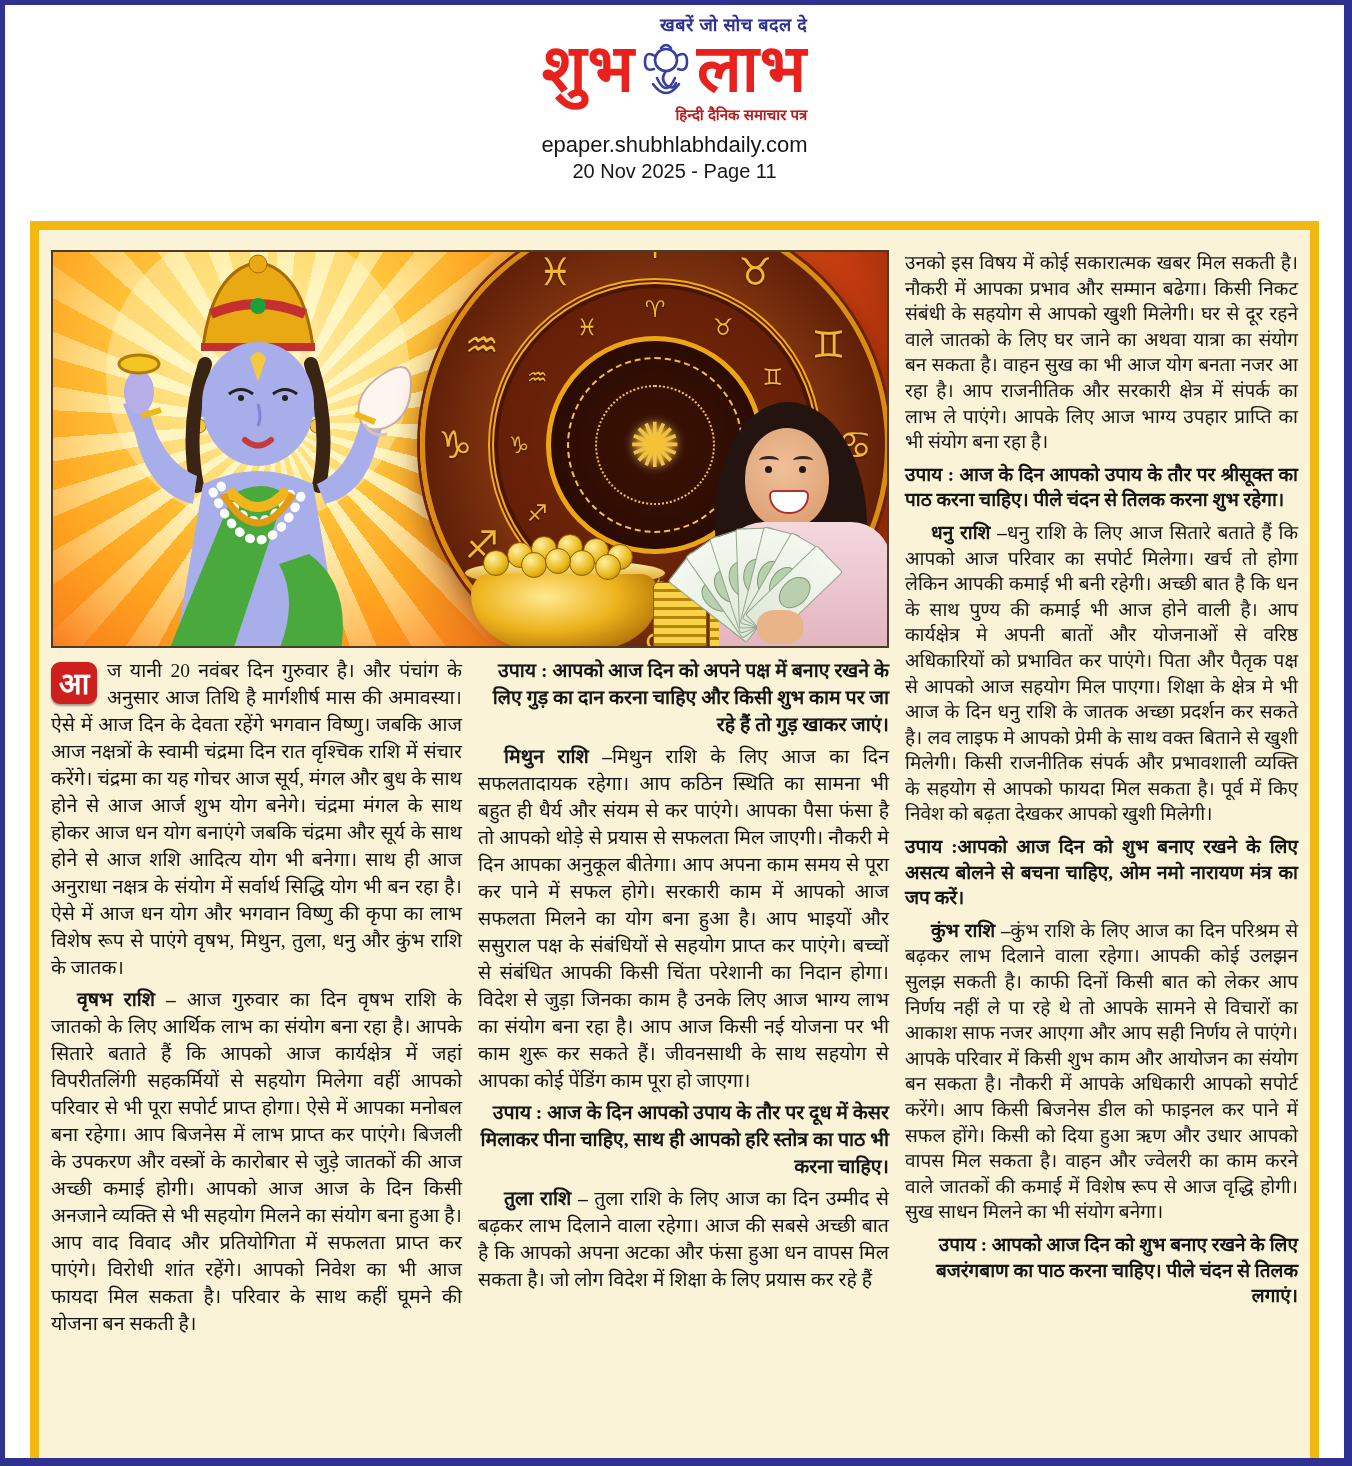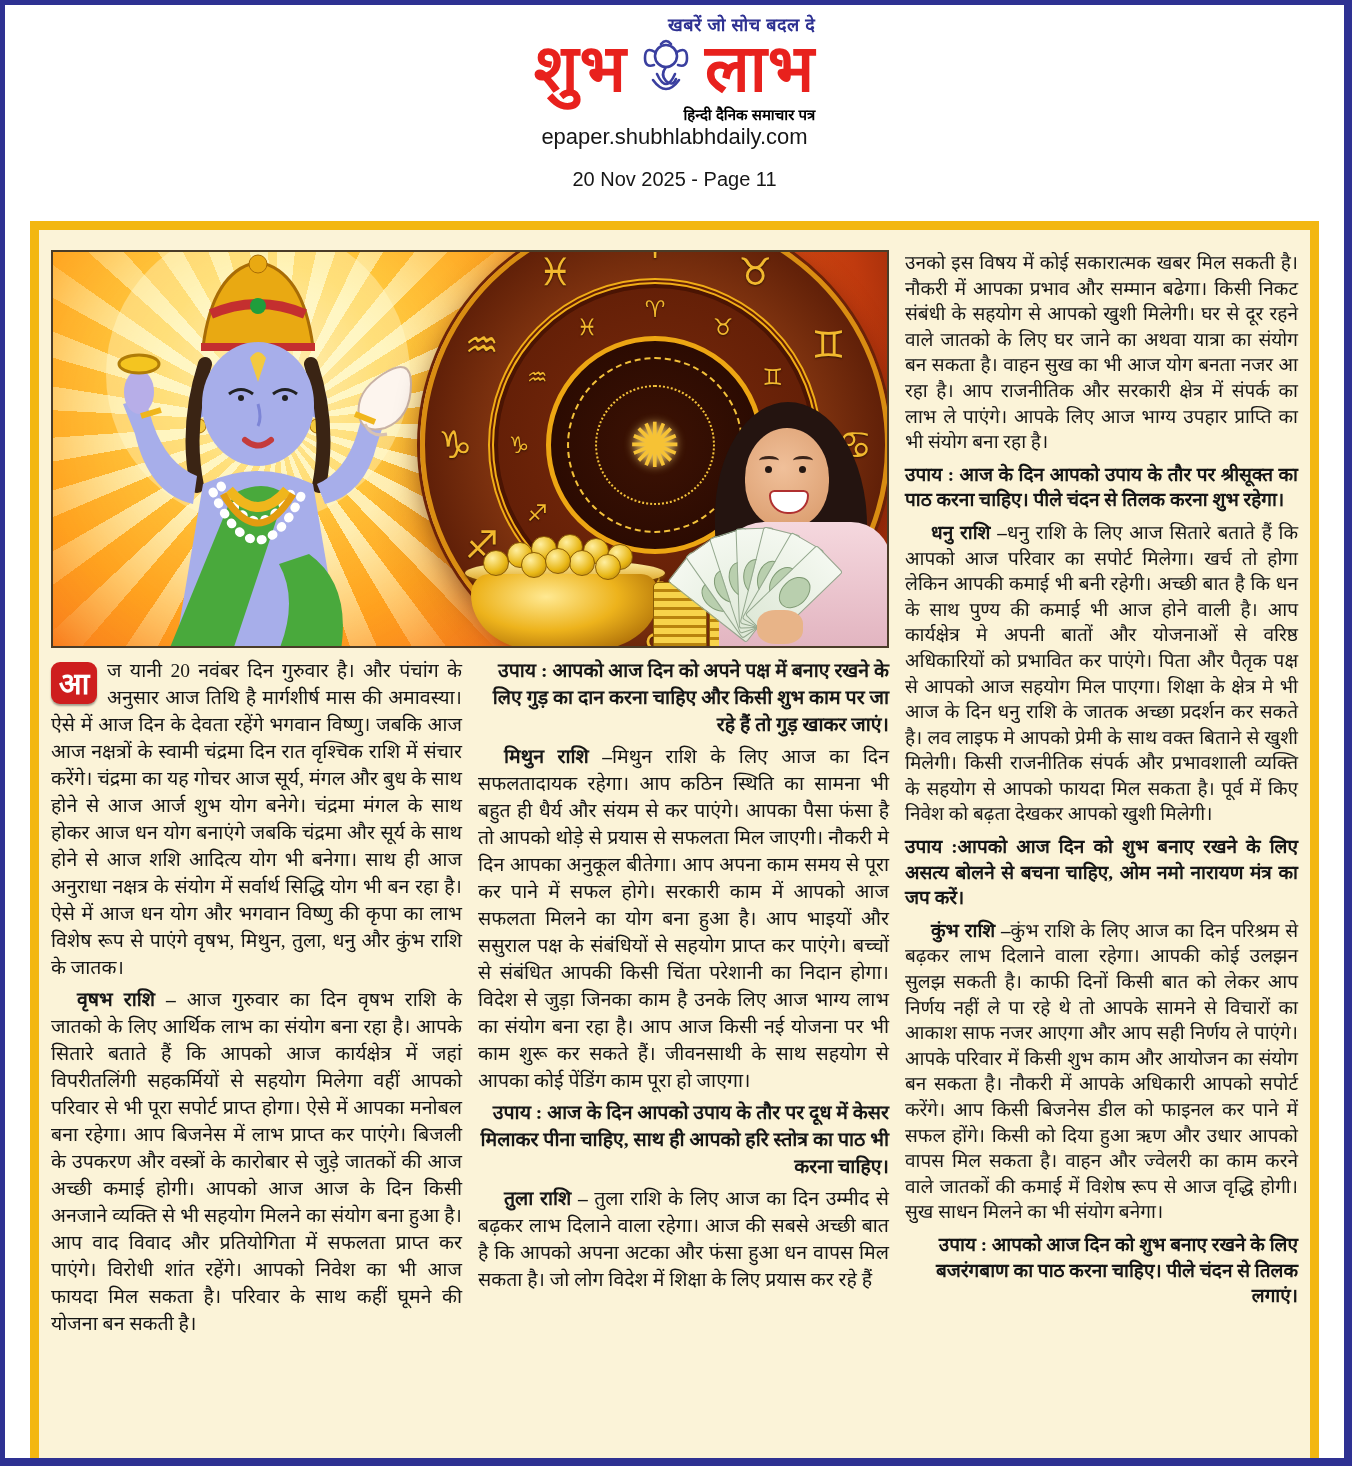--- a/index.html
+++ b/index.html
@@ -6,26 +6,26 @@
   body{
     width:1352px;height:1466px;box-sizing:border-box;overflow:hidden;
     background:#ffffff;
     border:5px solid #2e3192;border-right-width:8px;border-bottom-width:8px;
     font-family:"Liberation Sans","DejaVu Sans",sans-serif;
   }
   
   .header{height:216px;text-align:center;padding-top:7px;box-sizing:border-box;}
   .logo-wrap{display:inline-block;text-align:left;}
   .tagline{color:#2e3192;font-weight:bold;font-size:18px;text-align:right;letter-spacing:.5px;}
-  .logo-row{display:flex;align-items:flex-start;gap:12px;line-height:1;}
+  .logo-row{display:flex;align-items:flex-end;gap:4px;line-height:1;}
   .logo-word{color:#e8211d;font-weight:bold;font-size:66px;font-family:"Liberation Serif","DejaVu Serif",serif;letter-spacing:1px;}
   .ganesha{width:54px;height:62px;display:inline-block;}
-  .logo-sub{color:#000000;font-weight:bold;font-size:15px;text-align:right;margin-top:2px;}
-  .site-url{font-size:22px;color:#161616;}
-  .dateline{font-size:20px;color:#161616;margin-top:18px;}
+  .logo-sub{color:#b91c1c;font-weight:bold;font-size:15px;text-align:right;margin-top:2px;}
+  .site-url{font-size:22px;color:#161616;margin-top:8px;}
+  .dateline{font-size:20px;color:#161616;margin-top:2px;}
   
   .box{
     margin:0 25px;height:1271px;box-sizing:border-box;overflow:hidden;
     border:9px solid #f3b711;background:#fbf3d8;padding:8px 12px 10px;
   }
   .headline{
     color:#2e4a9e;text-align:center;font-weight:bold;
     font-family:"Liberation Serif","DejaVu Serif",serif;
     font-size:57px;line-height:1.48;margin:4px 0 12px;letter-spacing:-1px;
   }

